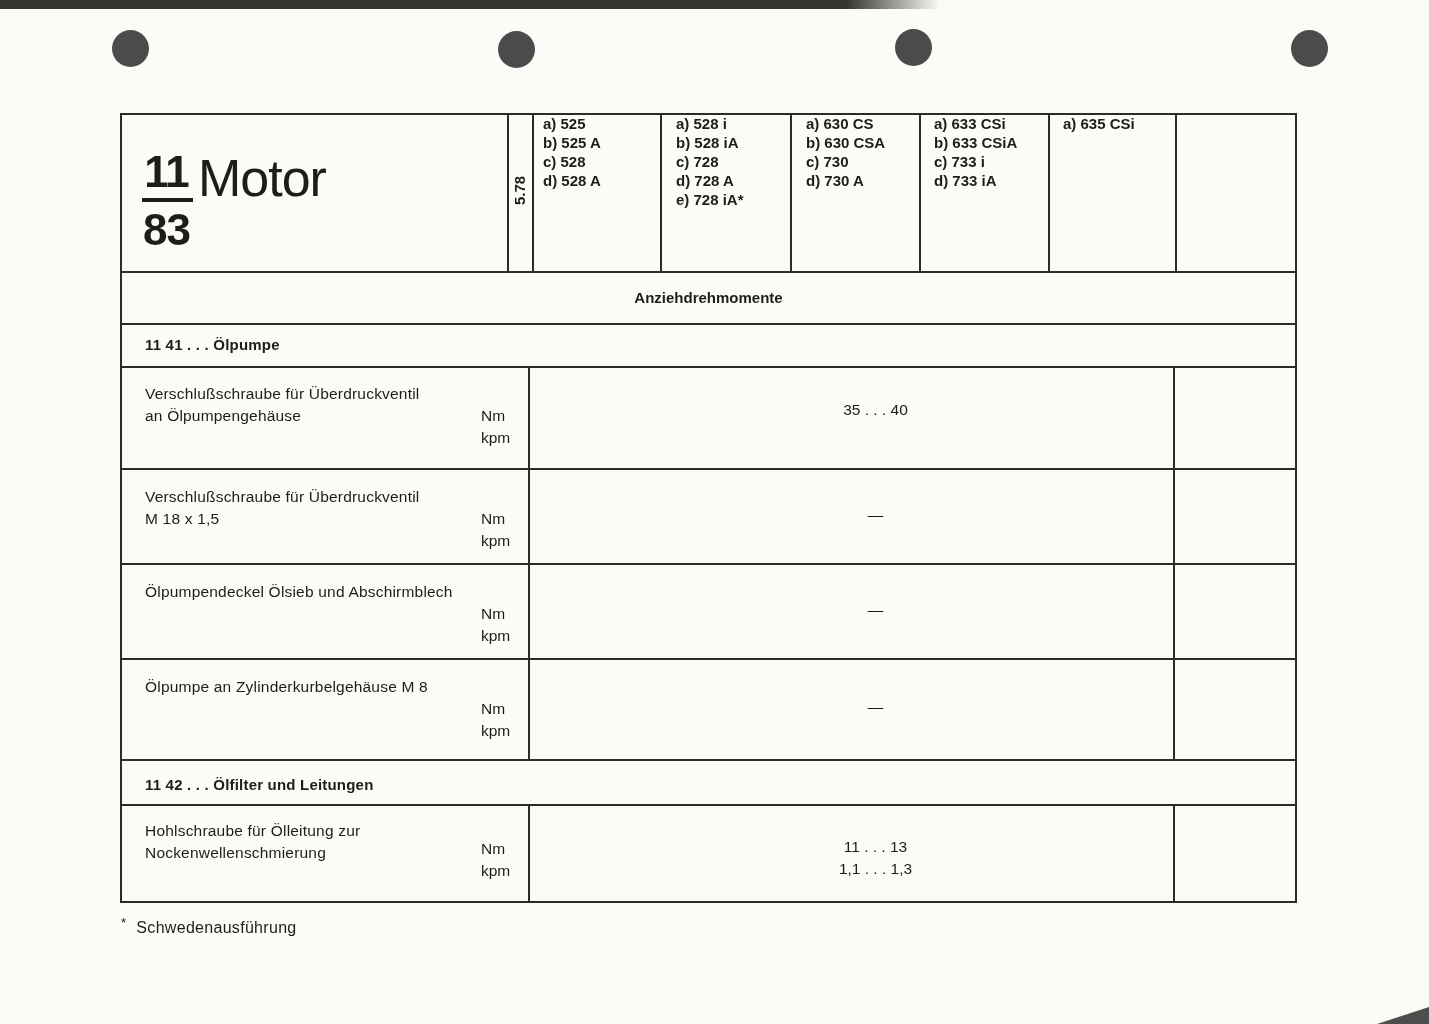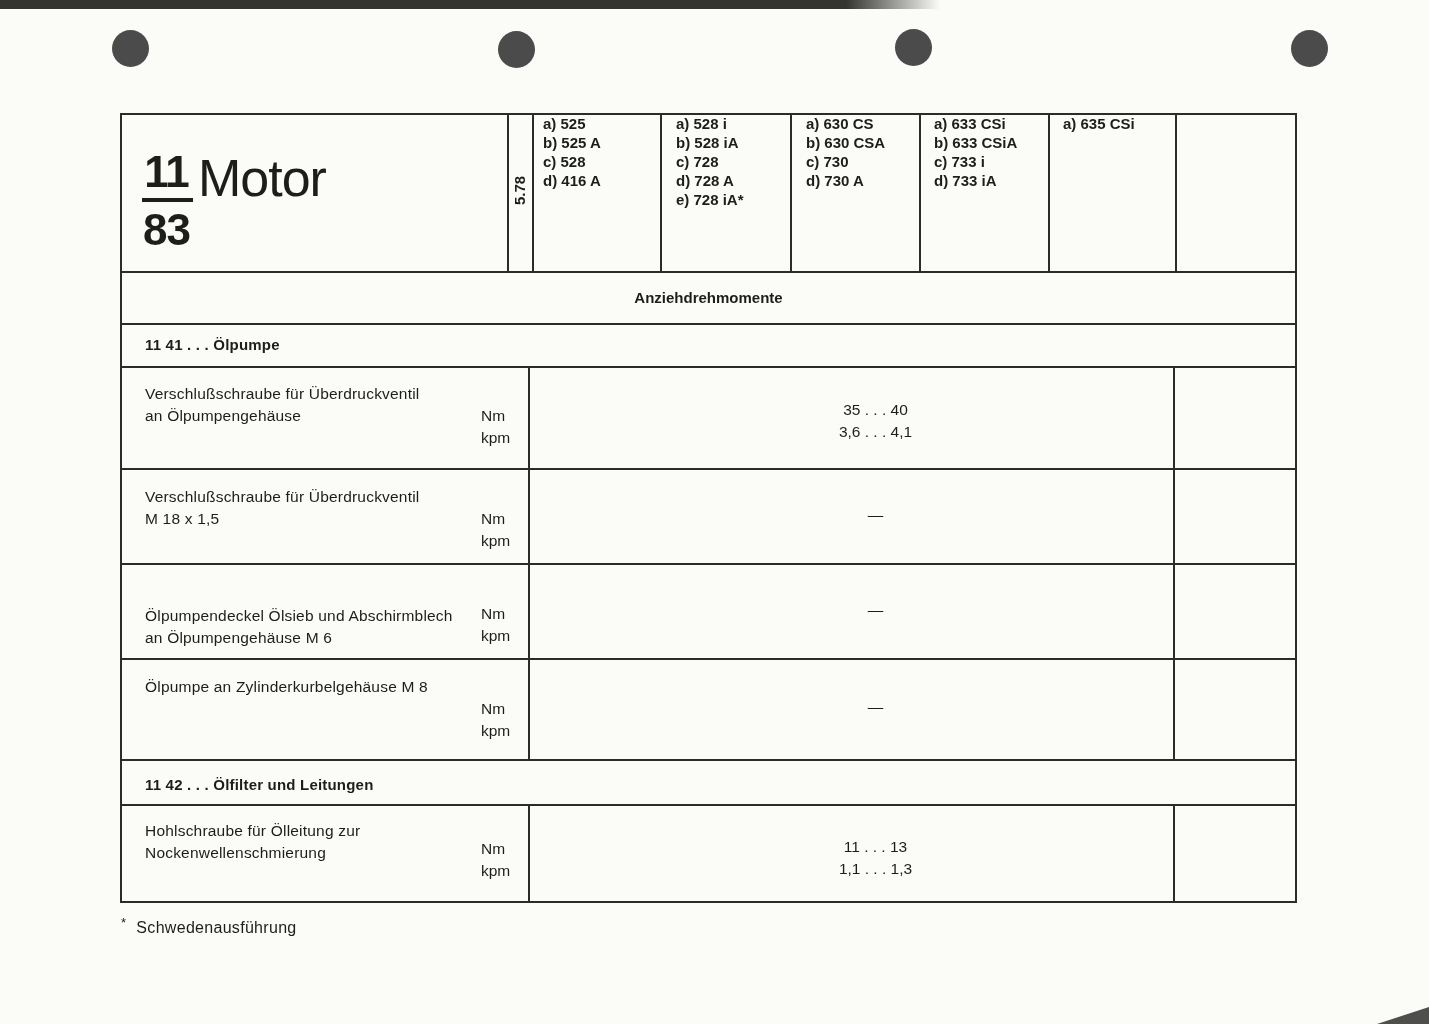--- a/index.html
+++ b/index.html
@@ -79,21 +79,21 @@
   <div class="frac-num">11</div>
   <div class="frac-den">83</div>
 </div>
 <div class="abs big-title">Motor</div>
 <div class="abs edition">5.78</div>
 
 <div class="abs model-col" style="left:543px;">
   <div>a) 525</div>
   <div>b) 525 A</div>
   <div>c) 528</div>
-  <div>d) 416 A</div>
+  <div>d) 528 A</div>
 </div>
 <div class="abs model-col" style="left:676px;">
   <div>a) 528 i</div>
   <div>b) 528 iA</div>
   <div>c) 728</div>
   <div>d) 728 A</div>
   <div>e) 728 iA*</div>
 </div>
 <div class="abs model-col" style="left:806px;">
   <div>a) 630 CS</div>
@@ -118,39 +118,37 @@
 <div class="abs row-label" style="top:383px;">
   <div>Verschlußschraube für Überdruckventil</div>
   <div>an Ölpumpengehäuse</div>
 </div>
 <div class="abs row-units" style="top:405px;">
   <div>Nm</div>
   <div>kpm</div>
 </div>
 <div class="abs row-values" style="top:399px;">
   <div>35 . . . 40</div>
-  <div>3,6 . . . 4,1</div>
 </div>
 
 <div class="abs row-label" style="top:486px;">
   <div>Verschlußschraube für Überdruckventil</div>
   <div>M 18 x 1,5</div>
 </div>
 <div class="abs row-units" style="top:508px;">
   <div>Nm</div>
   <div>kpm</div>
 </div>
 <div class="abs row-values" style="top:504px;">
   <div>—</div>
   <div></div>
 </div>
 
-<div class="abs row-label" style="top:581px;margin-top:24px;">
+<div class="abs row-label" style="top:581px;">
   <div>Ölpumpendeckel Ölsieb und Abschirmblech</div>
-  <div>an Ölpumpengehäuse M 6</div>
 </div>
 <div class="abs row-units" style="top:603px;">
   <div>Nm</div>
   <div>kpm</div>
 </div>
 <div class="abs row-values" style="top:599px;">
   <div>—</div>
   <div></div>
 </div>
 

